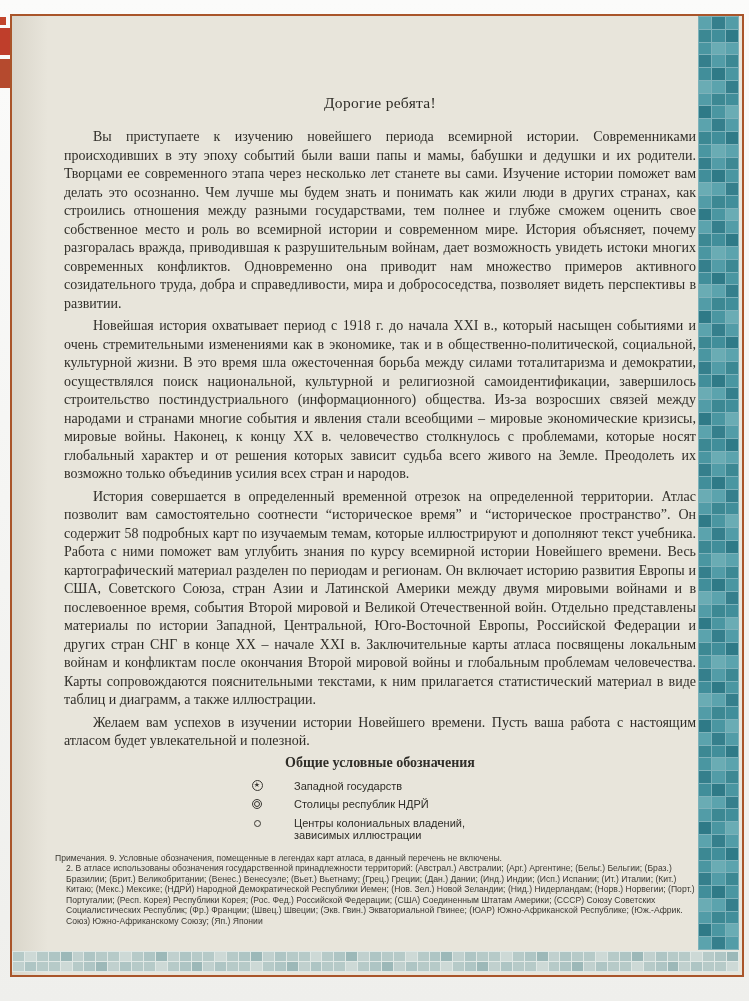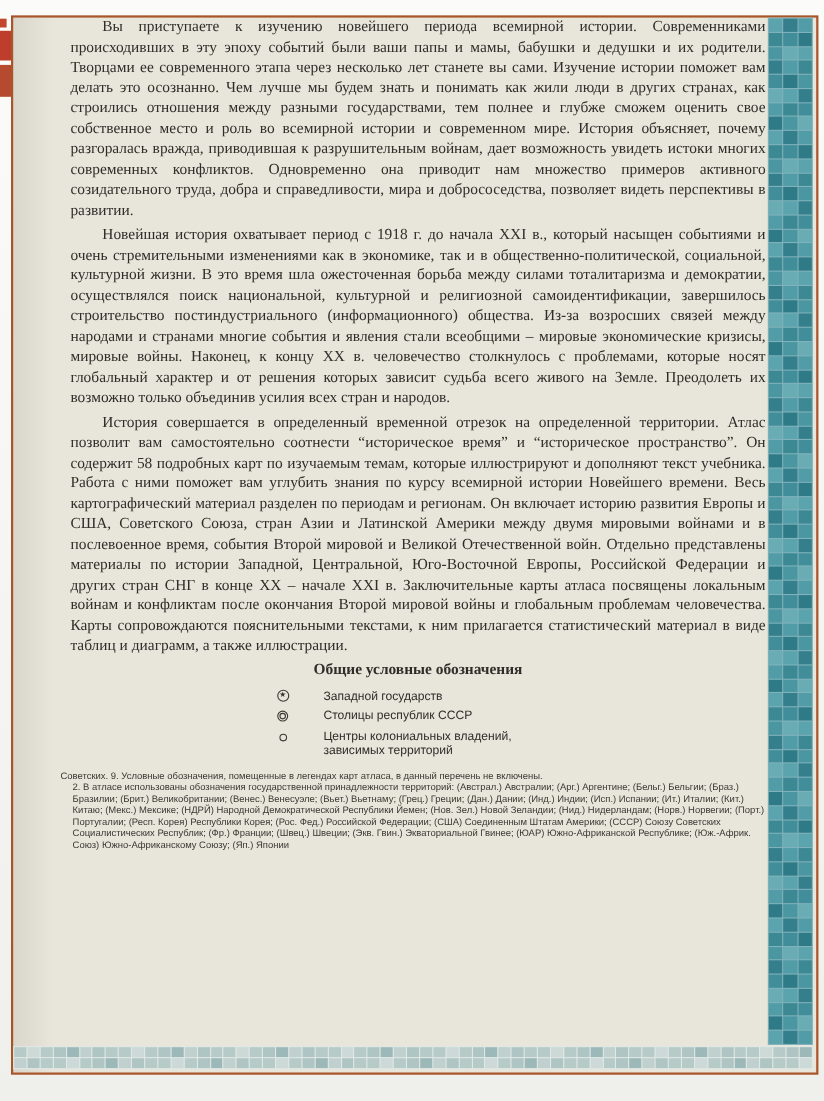--- a/index.html
+++ b/index.html
@@ -456,56 +456,58 @@
         <div style="background: rgb(156, 184, 184);"></div>
         <div style="background: rgb(192, 208, 206);"></div>
         <div style="background: rgb(174, 197, 196);"></div>
         <div style="background: rgb(182, 202, 200);"></div>
         <div style="background: rgb(182, 202, 200);"></div>
         <div style="background: rgb(205, 217, 214);"></div>
       </div>
 
     <div class="content">
 
+      <h1 class="title">Дорогие ребята!</h1>
 
       <p class="para">Вы приступаете к изучению новейшего периода всемирной истории. Современниками происходивших в эту эпоху событий были ваши папы и мамы, бабушки и дедушки и их родители. Творцами ее современного этапа через несколько лет станете вы сами. Изучение истории поможет вам делать это осознанно. Чем лучше мы будем знать и понимать как жили люди в других странах, как строились отношения между разными государствами, тем полнее и глубже сможем оценить свое собственное место и роль во всемирной истории и современном мире. История объясняет, почему разгоралась вражда, приводившая к разрушительным войнам, дает возможность увидеть истоки многих современных конфликтов. Одновременно она приводит нам множество примеров активного созидательного труда, добра и справедливости, мира и добрососедства, позволяет видеть перспективы в развитии.</p>
       <p class="para">Новейшая история охватывает период с 1918 г. до начала XXI в., который насыщен событиями и очень стремительными изменениями как в экономике, так и в общественно-политической, социальной, культурной жизни. В это время шла ожесточенная борьба между силами тоталитаризма и демократии, осуществлялся поиск национальной, культурной и религиозной самоидентификации, завершилось строительство постиндустриального (информационного) общества. Из-за возросших связей между народами и странами многие события и явления стали всеобщими – мировые экономические кризисы, мировые войны. Наконец, к концу XX в. человечество столкнулось с проблемами, которые носят глобальный характер и от решения которых зависит судьба всего живого на Земле. Преодолеть их возможно только объединив усилия всех стран и народов.</p>
       <p class="para">История совершается в определенный временной отрезок на определенной территории. Атлас позволит вам самостоятельно соотнести “историческое время” и “историческое пространство”. Он содержит 58 подробных карт по изучаемым темам, которые иллюстрируют и дополняют текст учебника. Работа с ними поможет вам углубить знания по курсу всемирной истории Новейшего времени. Весь картографический материал разделен по периодам и регионам. Он включает историю развития Европы и США, Советского Союза, стран Азии и Латинской Америки между двумя мировыми войнами и в послевоенное время, события Второй мировой и Великой Отечественной войн. Отдельно представлены материалы по истории Западной, Центральной, Юго-Восточной Европы, Российской Федерации и других стран СНГ в конце XX – начале XXI в. Заключительные карты атласа посвящены локальным войнам и конфликтам после окончания Второй мировой войны и глобальным проблемам человечества. Карты сопровождаются пояснительными текстами, к ним прилагается статистический материал в виде таблиц и диаграмм, а также иллюстрации.</p>
+      <p class="para">Желаем вам успехов в изучении истории Новейшего времени. Пусть ваша работа с настоящим атласом будет увлекательной и полезной.</p>
 
       <div class="legend">
         <div class="legend-heading">Общие условные обозначения</div>
 
         <div class="legend-row">
           <span class="legend-sym">
             <span class="sym-capital">★</span>
           </span>
           <span class="legend-label">Западной государств</span>
         </div>
 
         <div class="legend-row">
           <span class="legend-sym">
             <span class="sym-republic"></span>
           </span>
-          <span class="legend-label">Столицы республик СССР</span>
+          <span class="legend-label">Столицы республик НДРЙ</span>
         </div>
 
         <div class="legend-row top">
           <span class="legend-sym">
             <span class="sym-colonial"></span>
           </span>
           <span class="legend-label">Центры колониальных владений,
-зависимых территорий</span>
+зависимых иллюстрации</span>
         </div>
 
 
       </div>
 
       <div class="footnotes">
         <div class="fn1">
-          <span>Советских.</span>
+          <span>Примечания.</span>
           <span>9. Условные обозначения, помещенные в легендах карт атласа, в данный перечень не включены.</span>
         </div>
         <div class="fn2">2. В атласе использованы обозначения государственной принадлежности территорий: (Австрал.) Австралии; (Арг.) Аргентине; (Бельг.) Бельгии; (Браз.) Бразилии; (Брит.) Великобритании; (Венес.) Венесуэле; (Вьет.) Вьетнаму; (Грец.) Греции; (Дан.) Дании; (Инд.) Индии; (Исп.) Испании; (Ит.) Италии; (Кит.) Китаю; (Мекс.) Мексике; (НДРЙ) Народной Демократической Республики Йемен; (Нов. Зел.) Новой Зеландии; (Нид.) Нидерландам; (Норв.) Норвегии; (Порт.) Португалии; (Респ. Корея) Республики Корея; (Рос. Фед.) Российской Федерации; (США) Соединенным Штатам Америки; (СССР) Союзу Советских Социалистических Республик; (Фр.) Франции; (Швец.) Швеции; (Экв. Гвин.) Экваториальной Гвинее; (ЮАР) Южно-Африканской Республике; (Юж.-Африк. Союз) Южно-Африканскому Союзу; (Яп.) Японии</div>
       </div>
 
     </div>
   </div>
 </div>
 
 </body></html>

